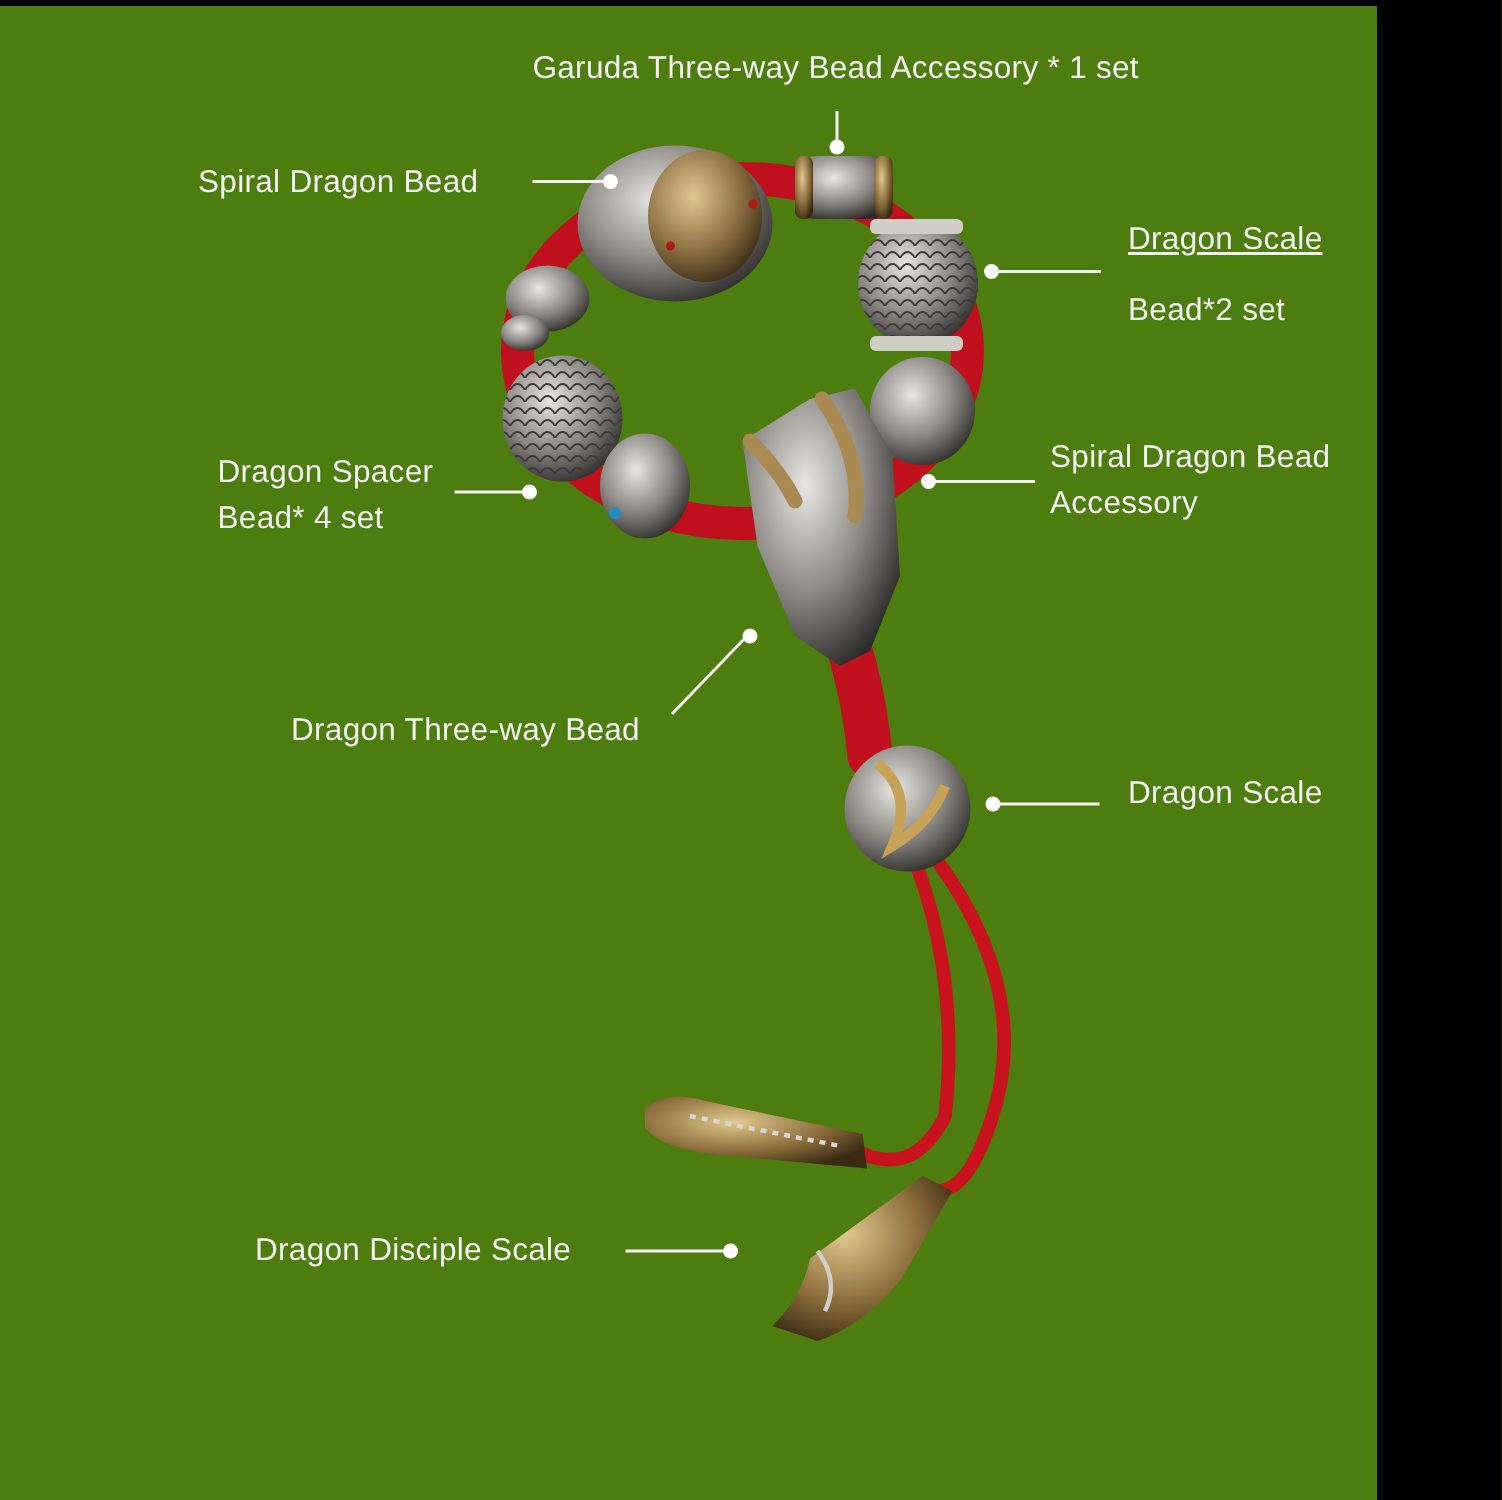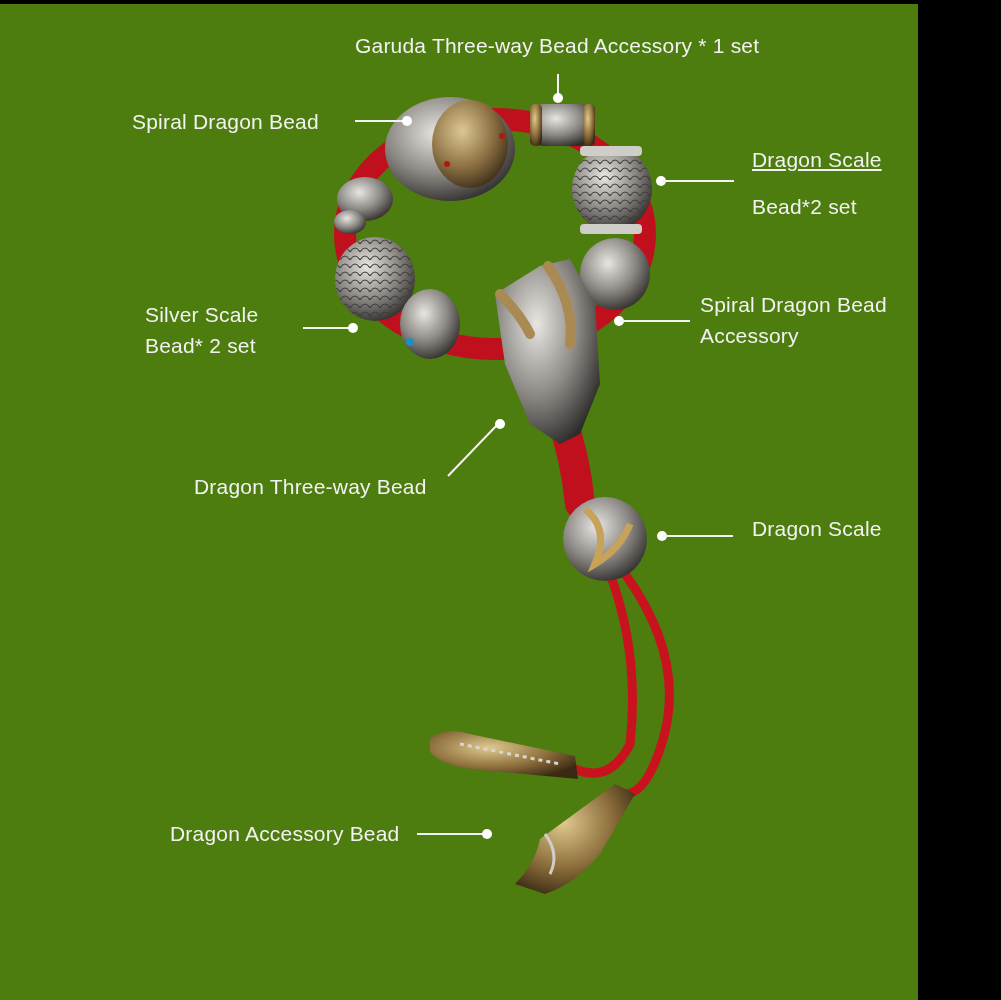--- a/index.html
+++ b/index.html
@@ -82,37 +82,37 @@
 
   <div class="label" style="left:132px; top:102px;">Spiral Dragon Bead</div>
   <div class="leader" style="left:355px; top:116px; width:52px;"></div>
   <div class="dot" style="left:402px; top:112px;"></div>
 
   <div class="dot" style="left:656px; top:172px;"></div>
   <div class="leader" style="left:662px; top:176px; width:72px;"></div>
   <div class="label" style="left:752px; top:140px;text-decoration:underline;">Dragon Scale</div>
   <div class="label" style="left:752px; top:171px;margin-top:16px;">Bead*2 set</div>
 
-  <div class="label" style="left:145px; top:295px;">Silver Scale</div>
-  <div class="label" style="left:145px; top:326px;">Bead* 2 set</div>
+  <div class="label" style="left:145px; top:295px;">Dragon Spacer</div>
+  <div class="label" style="left:145px; top:326px;">Bead* 4 set</div>
   <div class="leader" style="left:303px; top:323px; width:50px;"></div>
   <div class="dot" style="left:348px; top:319px;"></div>
 
   <div class="dot" style="left:614px; top:312px;"></div>
   <div class="leader" style="left:620px; top:316px; width:70px;"></div>
   <div class="label" style="left:700px; top:285px;">Spiral Dragon Bead</div>
   <div class="label" style="left:700px; top:316px;">Accessory</div>
 
   <svg style="position:absolute; left:440px; top:410px;" width="70" height="70">
     <line x1="8" y1="62" x2="58" y2="10" stroke="#f2f2f2" stroke-width="2"></line>
     <circle cx="60" cy="10" r="5" fill="#fff"></circle>
   </svg>
   <div class="label" style="left:167px; top:467px;margin-left:27px;">Dragon Three-way Bead</div>
 
   <div class="dot" style="left:657px; top:527px;"></div>
   <div class="leader" style="left:663px; top:531px; width:70px;"></div>
   <div class="label" style="left:752px; top:509px;">Dragon Scale</div>
 
-  <div class="label" style="left:170px; top:814px;">Dragon Accessory Bead</div>
+  <div class="label" style="left:170px; top:814px;">Dragon Disciple Scale</div>
   <div class="leader" style="left:417px; top:829px; width:68px;"></div>
   <div class="dot" style="left:482px; top:825px;"></div>
 
 </div>
 
 </body></html>

